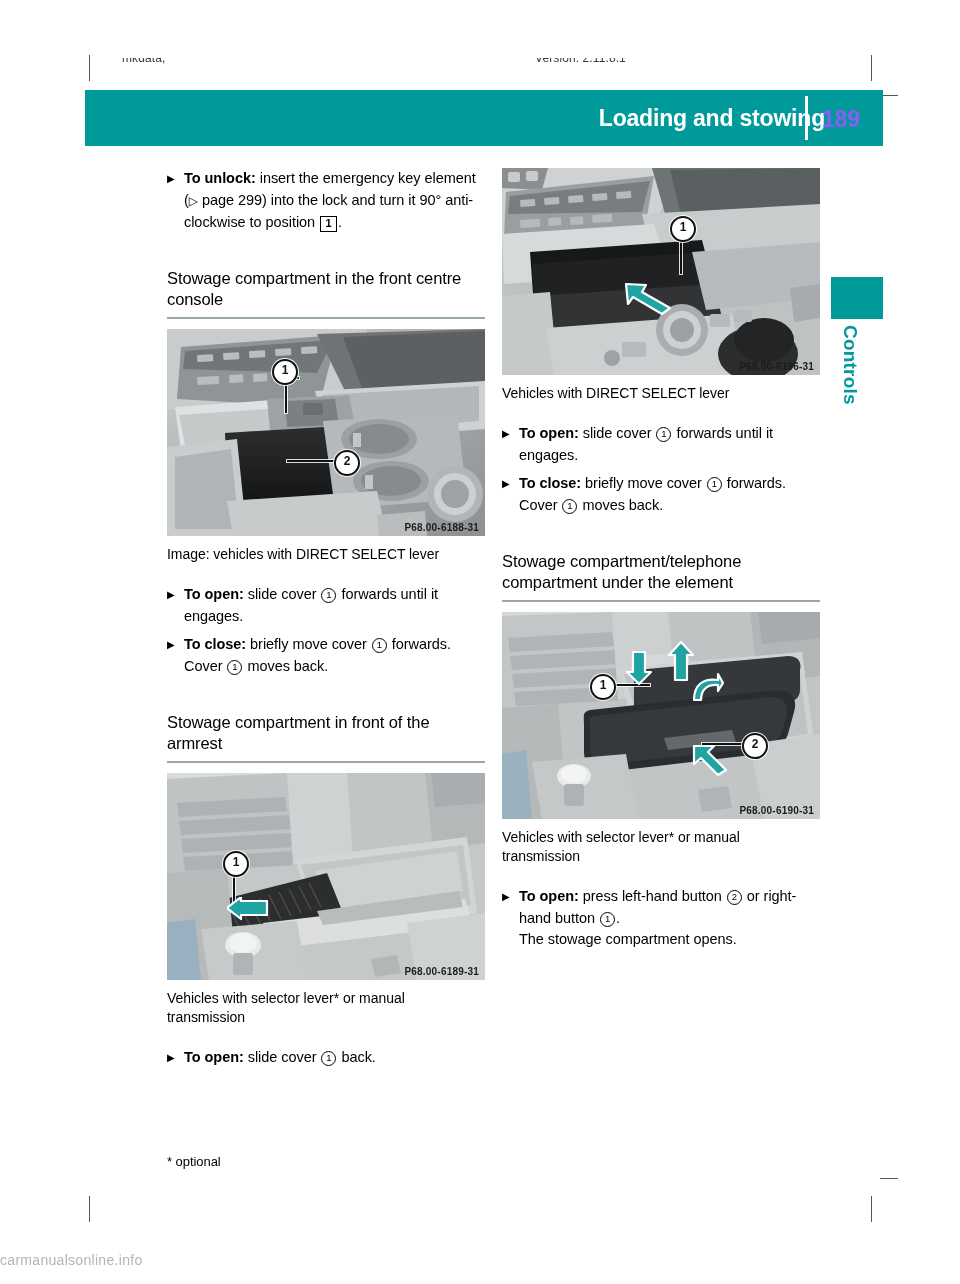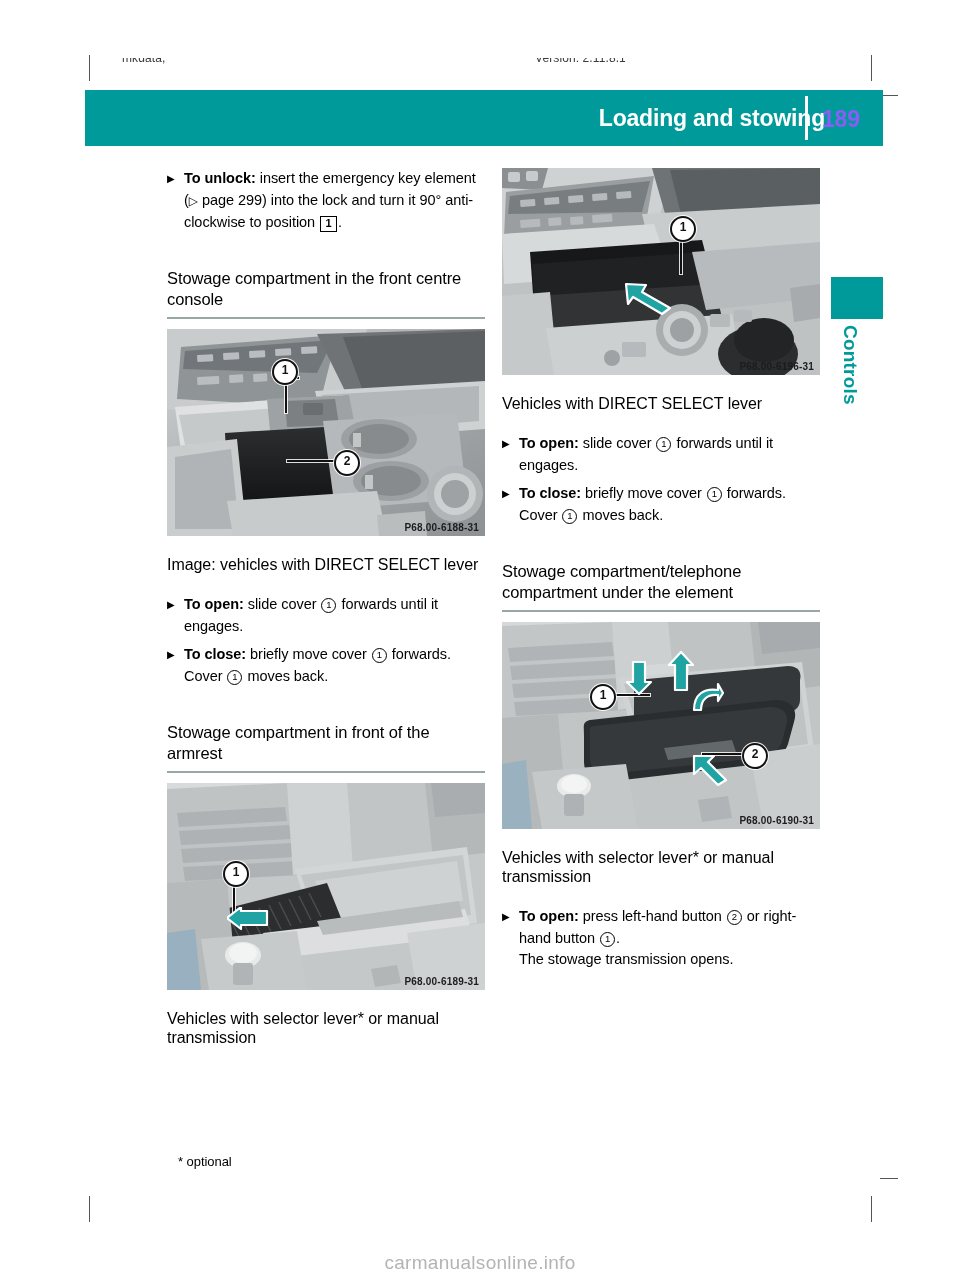--- a/index.html
+++ b/index.html
@@ -172,23 +172,23 @@
   
   .figure { width: 318px; margin: 0 0 8px 0; }
   .fig-img {
     position: relative;
     width: 318px;
     height: 207px;
     overflow: hidden;
     background: #b9bcbd;
   }
   .fig-caption {
-    font-size: 16px;
+    font-size: 14px;
     line-height: 19px;
-    margin-top: 19px;
+    margin-top: 9px;
     letter-spacing: -0.05px;
   }
   .photo-id {
     position: absolute;
     right: 6px; bottom: 3px;
     font-size: 10px;
     font-weight: bold;
     color: #1c1c1c;
     letter-spacing: .2px;
     font-family: Liberation Sans, sans-serif;
@@ -214,32 +214,31 @@
     background: #111;
     z-index: 5;
     box-shadow: 0 0 0 1px rgba(255,255,255,.85);
   }
 
   .arrow { position: absolute; z-index: 7; }
 
   
   .footnote {
     position: absolute;
-    left: 178px; top: 1154px;
+    left: 167px; top: 1154px;
     font-size: 13px;
     letter-spacing: -0.05px;
   }
 
   
   .watermark {
     position: absolute;
     left: 0; top: 1252px;
     width: 960px;
-    text-align: center;
-    font-size: 19px;
+    font-size: 14px;
     color: #b4b4b4;
     letter-spacing: .3px;
   }
 </style>
 </head>
 <body>
 
 <div class="page">
 
   <div class="cropmark cm-tl-v"></div>
@@ -406,20 +405,23 @@
         </svg>
         <div class="leader" style="left:66px;top:97px;width:2px;height:33px;"></div>
         <div class="marker" style="left:56px;top:78px;">1</div>
         <div class="photo-id">P68.00-6189-31</div>
       </div>
       <div class="fig-caption">Vehicles with selector lever* or manual transmission</div>
     </div>
 
     <div class="spacer-sm"></div>
 
+    <div class="bullet">
+      <span class="b">To open:</span><span> slide cover </span><span class="circ">1</span><span> back.</span>
+    </div>
   </div>
 
   <div class="col col-right">
 
     <div class="figure">
       <div class="fig-img">
         <svg viewBox="0 0 318 207" width="318" height="207">
           <rect x="0" y="0" width="318" height="207" fill="#bfc2c3"></rect>
           <polygon points="0,0 170,0 150,78 0,72" fill="#cfd2d3"></polygon>
           <polygon points="0,0 46,0 40,22 0,20" fill="#8b8f91"></polygon>
@@ -535,21 +537,21 @@
         <div class="leader" style="left:200px;top:131px;width:44px;height:2px;"></div>
         <div class="marker" style="left:240px;top:121px;">2</div>
         <div class="photo-id">P68.00-6190-31</div>
       </div>
       <div class="fig-caption">Vehicles with selector lever* or manual transmission</div>
     </div>
 
     <div class="spacer-sm"></div>
 
     <div class="bullet">
-      <span class="b">To open:</span><span> press left-hand button </span><span class="circ">2</span><span> or right-hand button </span><span class="circ">1</span><span>.</span><br><span>The stowage transmission opens.</span>
+      <span class="b">To open:</span><span> press left-hand button </span><span class="circ">2</span><span> or right-hand button </span><span class="circ">1</span><span>.</span><br><span>The stowage compartment opens.</span>
     </div>
   </div>
 
   <div class="footnote">* optional</div>
 
   <div class="watermark">carmanualsonline.info</div>
 
 </div>
 
 </body></html>

